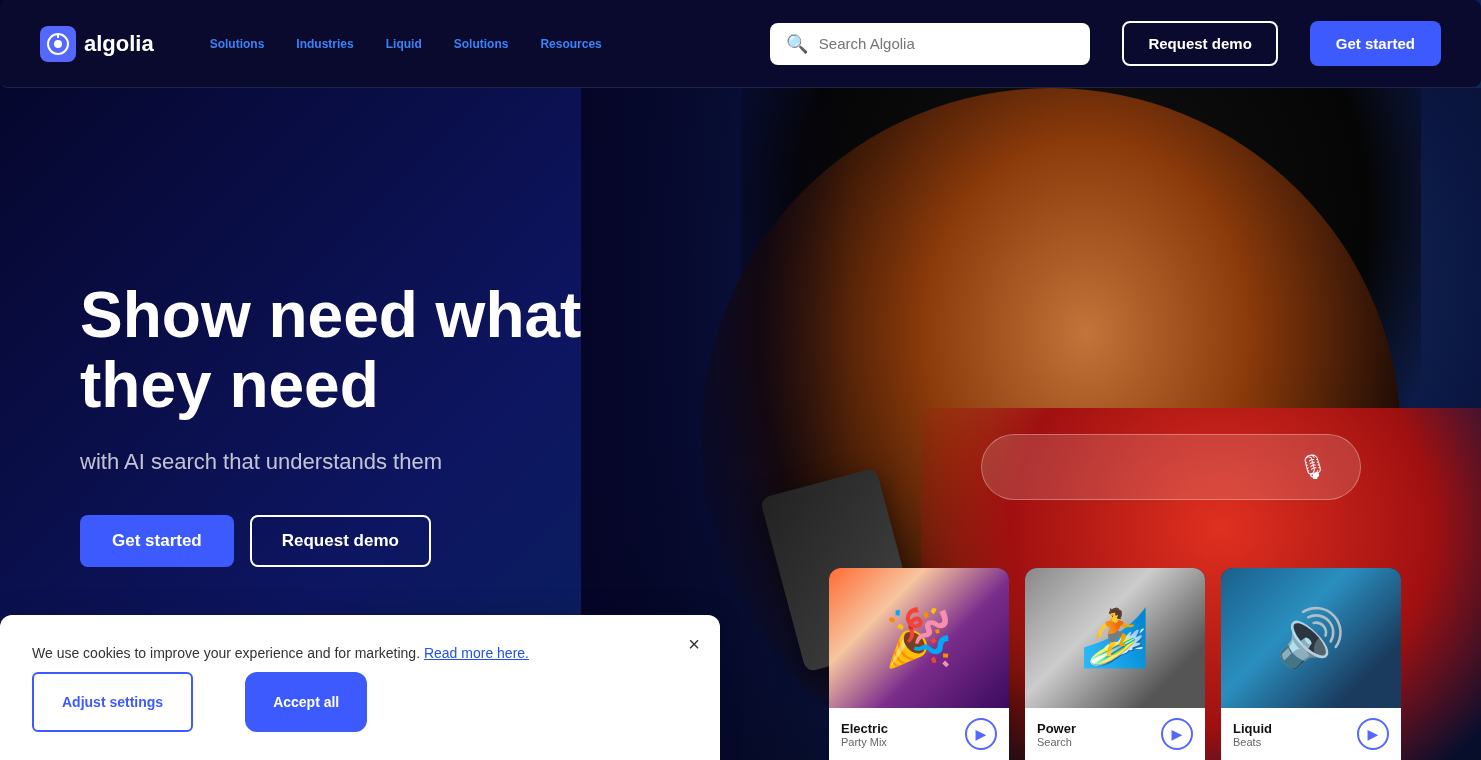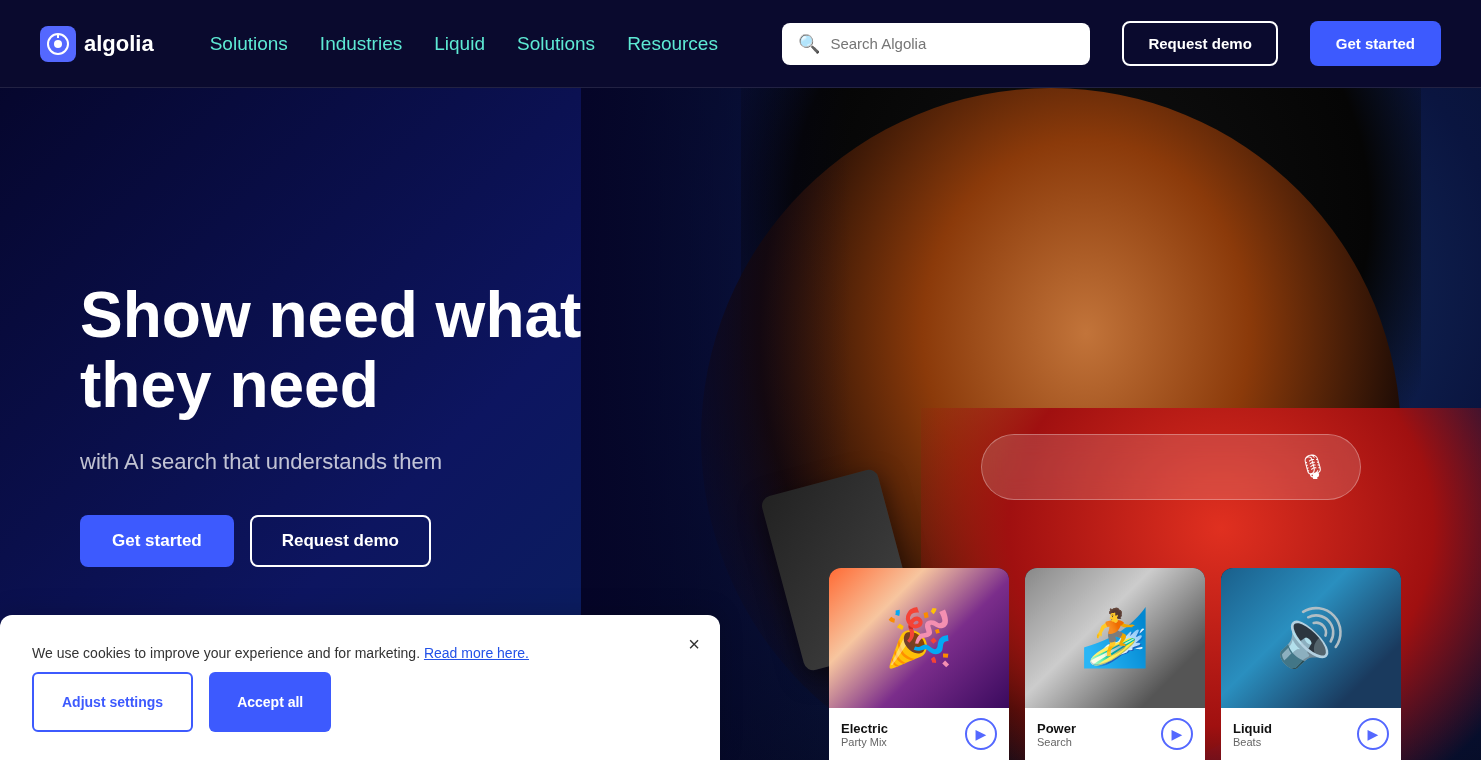--- a/index.html
+++ b/index.html
@@ -4,31 +4,32 @@
   <style>
     * { margin: 0; padding: 0; box-sizing: border-box; }
     body { font-family: -apple-system, BlinkMacSystemFont, 'Segoe UI', sans-serif; overflow: hidden; width: 1481px; height: 760px; }
 
     
     .navbar {
       position: fixed; top: 0; left: 0; right: 0; height: 88px;
       background: #0a0a2e; display: flex; align-items: center;
       padding: 0 40px; gap: 32px; z-index: 100;
       border-bottom: 1px solid rgba(255,255,255,0.1);
+      border-radius: 8px;
     }
     .logo { display: flex; align-items: center; gap: 8px; text-decoration: none; }
     .logo-icon {
       width: 36px; height: 36px;
       background: #5468ff; border-radius: 8px;
       display: flex; align-items: center; justify-content: center;
       color: white; font-weight: bold; font-size: 18px;
     }
     .logo-text { color: white; font-size: 22px; font-weight: 600; }
     .nav-links { display: flex; gap: 32px; margin-left: 24px; }
-    .nav-link { color: #5eead4; text-decoration: none; font-size: 19px; font-weight: 400; }
+    .nav-link { color: #3b82f6; text-decoration: none; font-size: 12px; font-weight: 700; }
     .nav-spacer { flex: 1; }
     .search-bar {
       display: flex; align-items: center; gap: 10px;
       background: white; border-radius: 8px;
       padding: 10px 16px; width: 320px;
     }
     .search-icon { color: #888; font-size: 18px; }
     .search-input { border: none; outline: none; font-size: 15px; color: #333; width: 100%; background: transparent; }
     .btn-demo {
       background: transparent; border: 2px solid white; color: white;
@@ -153,21 +154,21 @@
     }
     .cookie-text { font-size: 14px; color: #333; line-height: 1.5; margin-bottom: 8px; }
     .cookie-link { color: #2251e8; text-decoration: underline; cursor: pointer; }
     .cookie-actions { display: flex; gap: 16px; }
     .btn-adjust {
       padding: 20px 28px; border: 2px solid #3d5afe; color: #3d5afe;
       background: white; border-radius: 6px; font-size: 14px; font-weight: 600; cursor: pointer;
     }
     .btn-accept {
       padding: 6px 28px; background: #3d5afe; color: white;
-      border: none; border-radius: 6px; font-size: 14px; font-weight: 600; cursor: pointer;
+      border: none; border-radius: 12px; font-size: 14px; font-weight: 600; cursor: pointer; margin-left: 36px;
     }
   </style>
 </head>
 <body>
 
 <div class="hero">
 
   <div class="navbar">
     <a class="logo" href="#">
       <div class="logo-icon">

